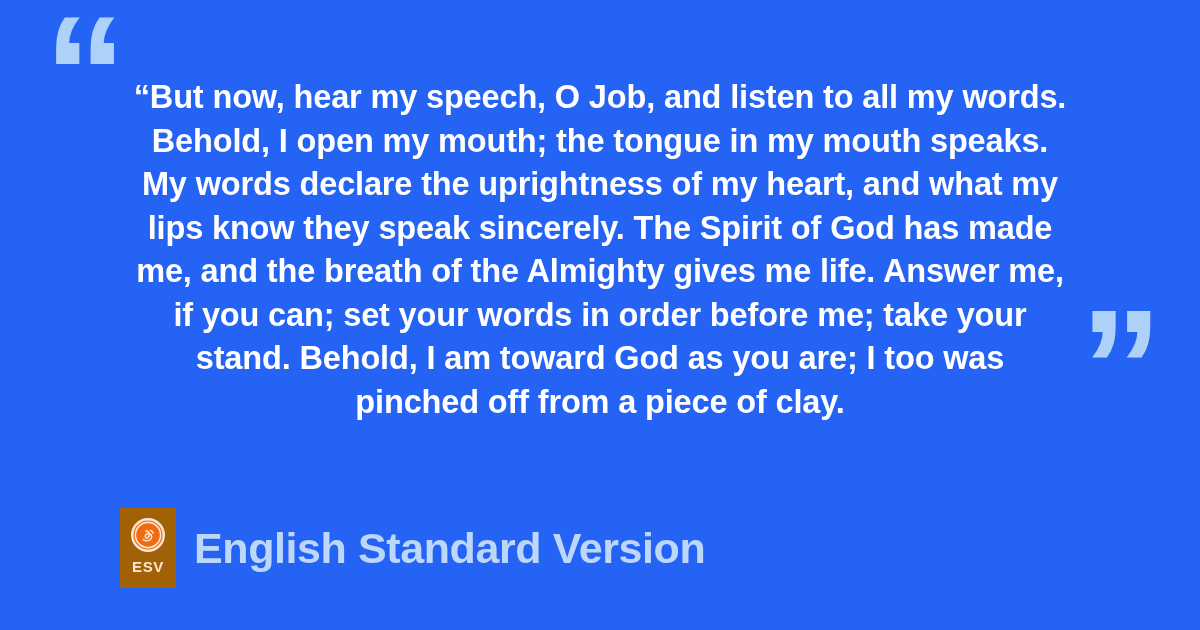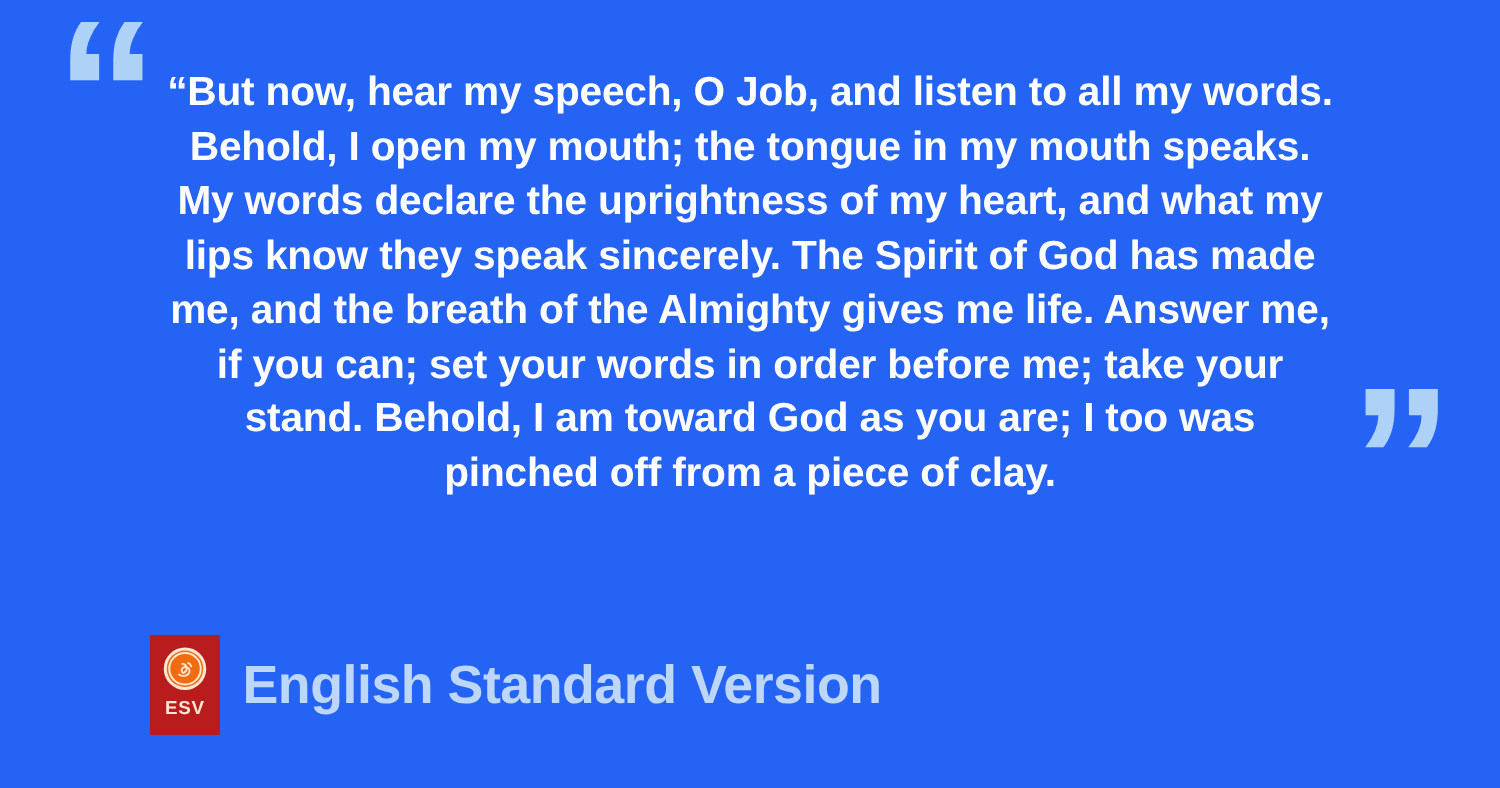--- a/index.html
+++ b/index.html
@@ -41,21 +41,21 @@
   }
   #quote-close {
     left: 1080px;
     top: 286px;
   }
 
   
   #quote-block {
     position: absolute;
     left: 100px;
-    top: 52px;
+    top: 76px;
     width: 1000px;
     text-align: center;
   }
   #quote-text {
     color: #ffffff;
     font-family: "Liberation Sans", sans-serif;
     font-weight: 700;
     font-size: 32.5px;
     line-height: 43.5px;
     letter-spacing: -0.15px;
@@ -69,21 +69,21 @@
     left: 120px;
     top: 508px;
     display: flex;
     flex-direction: row;
     align-items: center;
   }
 
   #esv-logo {
     width: 56px;
     height: 80px;
-    background: #b91c1c;
+    background: #a16207;
     display: flex;
     flex-direction: column;
     align-items: center;
     justify-content: flex-start;
     padding-top: 9px;
     box-sizing: border-box;
     flex: 0 0 auto;
   }
   #esv-seal {
     width: 36px;

